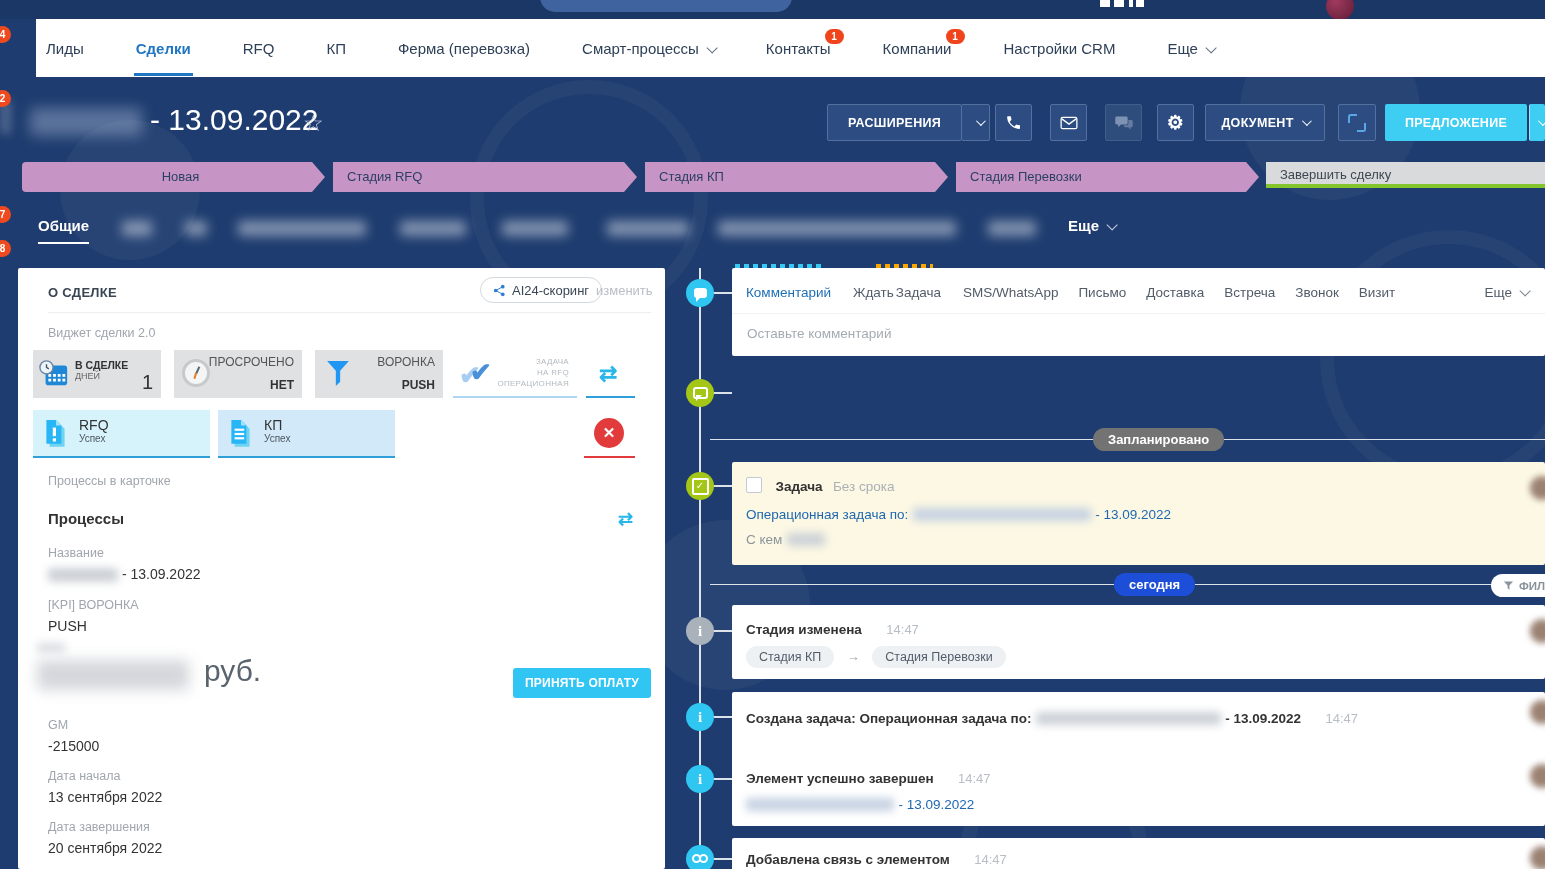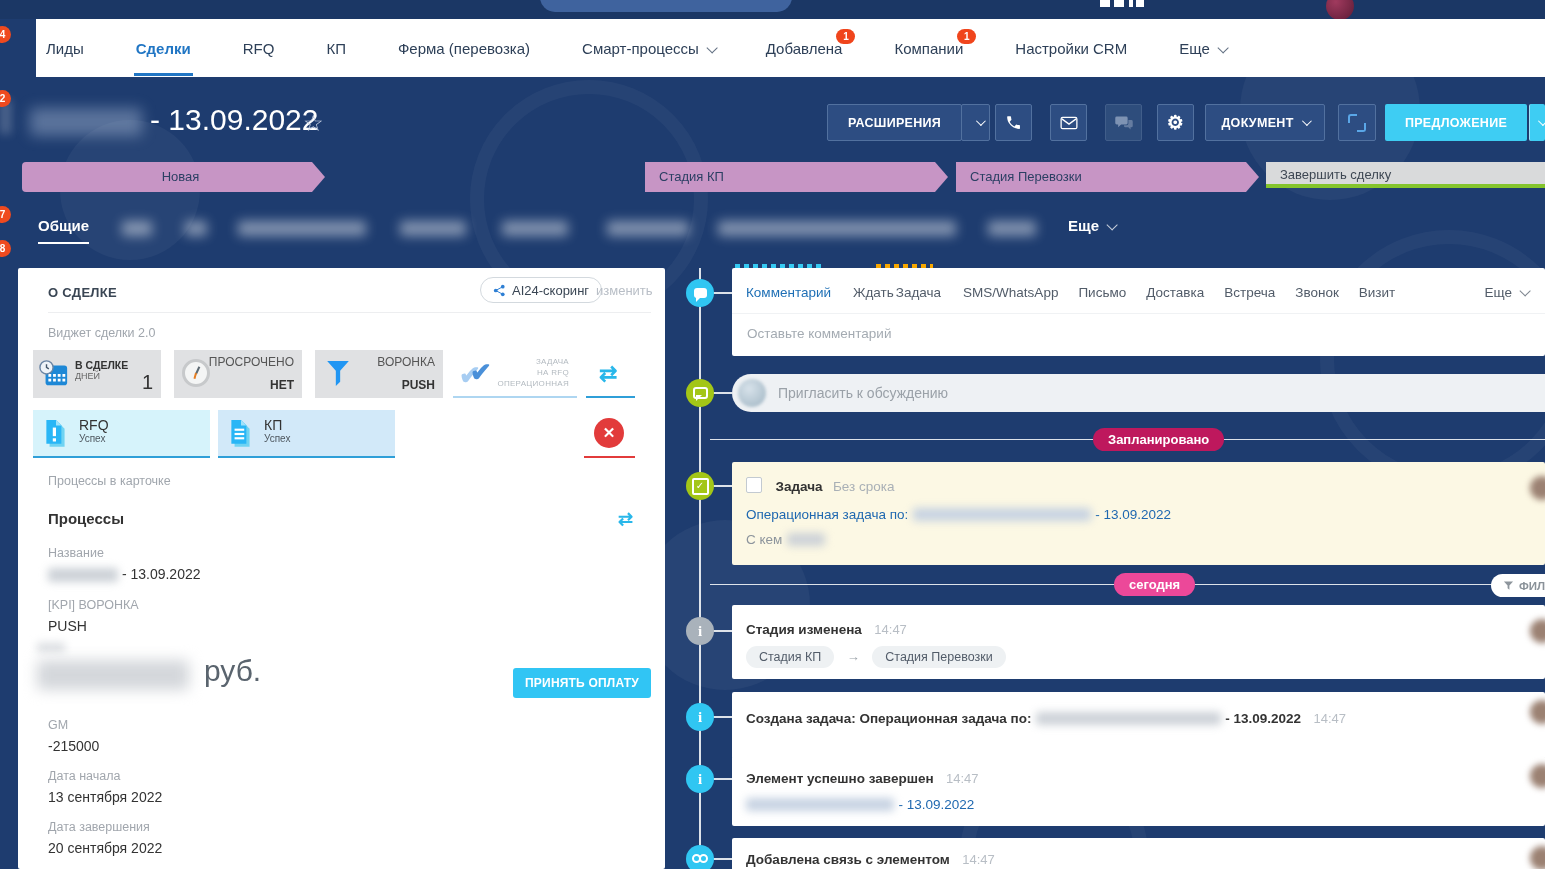--- a/index.html
+++ b/index.html
@@ -142,29 +142,29 @@
   .comp-div{position:absolute;left:0;right:0;top:45px;height:1px;background:#f0f2f4;}
   .comp-ph{position:absolute;left:15px;top:58px;font-size:13.5px;color:#a4abb2;cursor:text;}
 
   .invite{position:absolute;left:732px;top:374px;width:813px;height:38px;background:#eef1f4;border-radius:19px 0 0 19px;}
   .invite-av{position:absolute;left:6px;top:5px;width:28px;height:28px;border-radius:50%;
              background:radial-gradient(circle at 40% 35%,#d7e2ea,#9fb4c2);filter:blur(1.5px);}
   .invite-ph{position:absolute;left:46px;top:11px;font-size:14px;color:#9aa1a8;cursor:text;}
 
   .pill-badge{position:absolute;height:23px;border-radius:12px;color:#fff;font-size:13px;font-weight:bold;
               display:flex;align-items:center;padding:0 15px;z-index:2;}
-  .pb-green{background:#be185d;}
-  .pb-cyan{background:#ec4899;}
+  .pb-green{background:#737373;}
+  .pb-cyan{background:#1d4ed8;}
   .filter-pill{position:absolute;left:1491px;top:574px;height:23px;background:#fff;border-radius:12px;z-index:2;
                display:flex;align-items:center;gap:5px;padding:0 12px;font-size:11.5px;font-weight:bold;color:#8a9299;cursor:pointer;}
 
   .t-card{position:absolute;left:732px;width:813px;background:#fff;border-radius:2px;}
   .t-card.cream{background:#fcf8e4;}
   .tc-title{font-size:13.5px;font-weight:bold;color:#333;}
-  .tc-time{font-size:13px;color:#b8bec5;font-weight:normal;margin-left:8px;}
+  .tc-time{font-size:13px;color:#b8bec5;font-weight:normal;margin-left:20px;}
   .tc-link{font-size:13.5px;color:#1f68b0;cursor:pointer;}
   .tc-muted{font-size:13.5px;color:#a9b0b6;}
   .cbx{display:inline-block;width:14px;height:14px;border:1px solid #c3cad1;border-radius:2px;background:#fff;vertical-align:-2px;cursor:pointer;}
   .spill{display:inline-block;background:#eef1f3;border-radius:13px;padding:4px 13px;font-size:12.5px;color:#525c69;}
   .sarrow{display:inline-block;margin:0 8px;color:#9aa1a8;font-size:13px;}
   .edge-av{position:absolute;width:24px;height:24px;border-radius:50%;background:#9b8172;filter:blur(3px);z-index:4;}
 </style>
 </head>
 <body>
 
@@ -186,21 +186,21 @@
   </div>
   <div class="top-avatar"></div>
 
   <div class="nav">
     <div class="nav-item">Лиды</div>
     <div class="nav-item active">Сделки</div>
     <div class="nav-item">RFQ</div>
     <div class="nav-item">КП</div>
     <div class="nav-item">Ферма (перевозка)</div>
     <div class="nav-item"><span>Смарт-процессы</span><span class="caret"></span></div>
-    <div class="nav-item"><span>Добавлена</span><span class="nav-badge">1</span></div>
+    <div class="nav-item"><span>Контакты</span><span class="nav-badge">1</span></div>
     <div class="nav-item"><span>Компании</span><span class="nav-badge">1</span></div>
     <div class="nav-item">Настройки CRM</div>
     <div class="nav-item"><span>Еще</span><span class="caret"></span></div>
   </div>
 
   <div class="edge-badge" style="top:26px;">4</div>
   <div class="edge-badge" style="top:90px;">2</div>
   <div class="edge-badge" style="top:206px;">7</div>
   <div class="edge-badge" style="top:240px;">8</div>
   <div class="edge-blob"></div>
@@ -239,20 +239,21 @@
     </div>
   <div class="hbtn icon" style="left:1338px;width:38px;">
       <span class="robots-ic"></span>
     </div>
   <div class="hbtn cyan" style="left:1385px;width:142px;">ПРЕДЛОЖЕНИЕ</div>
   <div class="hbtn cyan icon" style="left:1529px;width:16px;border-left:1px solid rgba(255,255,255,.5);">
       <span class="btn-caret"></span>
     </div>
 
   <div class="stage first" style="left:22px;width:303px;text-align:center;">Новая</div>
+  <div class="stage" style="left:333px;width:304px;">Стадия RFQ</div>
   <div class="stage" style="left:645px;width:303px;">Стадия КП</div>
   <div class="stage" style="left:956px;width:303px;">Стадия Перевозки</div>
   <div class="stage final" style="left:1266px;width:279px;">Завершить сделку</div>
 
   <div class="crm-tab" style="left:38px;"><span>Общие</span><span class="underline"></span></div>
   <div class="tab-blur" style="left:122px;width:30px;"></div>
   <div class="tab-blur" style="left:185px;width:22px;"></div>
   <div class="tab-blur" style="left:238px;width:128px;"></div>
   <div class="tab-blur" style="left:400px;width:66px;"></div>
   <div class="tab-blur" style="left:502px;width:66px;"></div>
@@ -412,24 +413,20 @@
       <span class="ctab">Визит</span>
     </div>
     <span class="comp-more"><span>Еще</span><span class="caret"></span></span>
     <div class="comp-div"></div>
     <div class="comp-ph">Оставьте комментарий</div>
   </div>
   <div class="marker m-cyan" style="top:279px;">
       <span class="bubble"></span>
     </div>
 
-  <div class="invite">
-    <div class="invite-av"></div>
-    <div class="invite-ph">Пригласить к обсуждению</div>
-  </div>
   <div class="marker m-green" style="top:379px;">
       <span class="bubble outline"></span>
     </div>
 
   <div class="t-hline" style="top:439px;"></div>
   <div class="pill-badge pb-green" style="left:1093px;top:428px;">Запланировано</div>
 
   <div class="t-card cream" style="top:462px;height:103px;">
     <div style="position:absolute;left:14px;top:15px;">
       <span class="cbx"></span>

